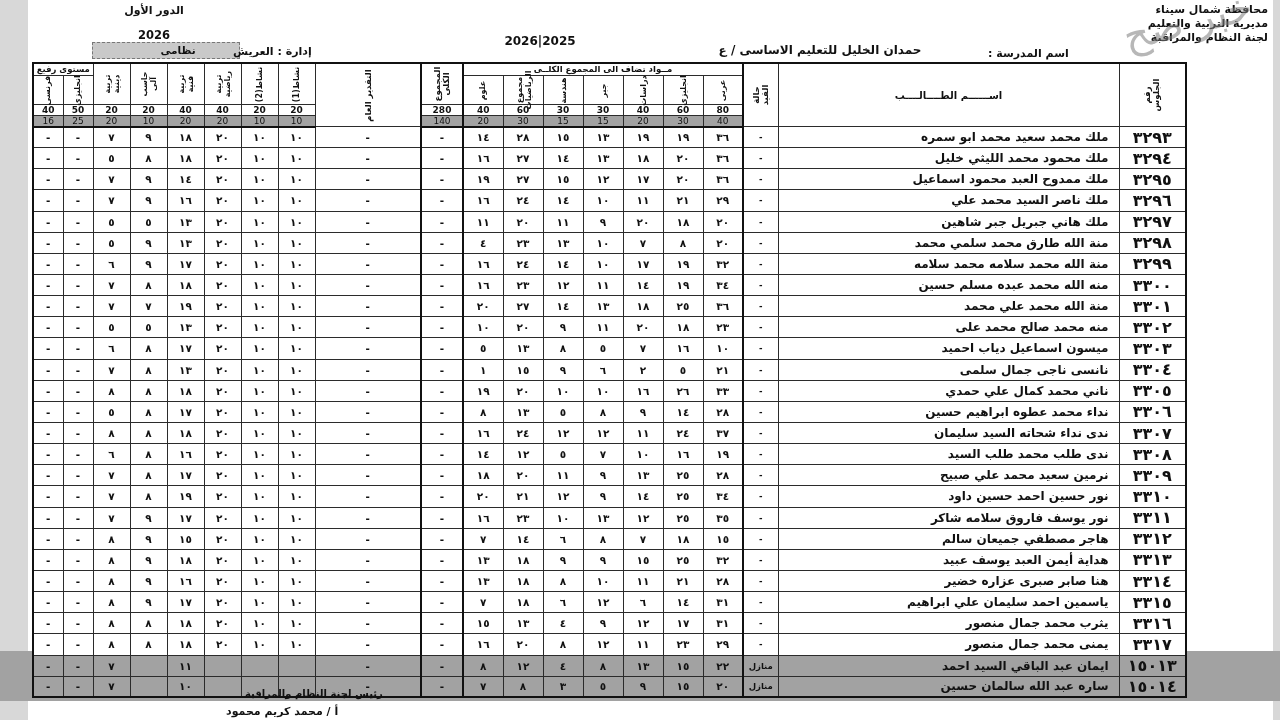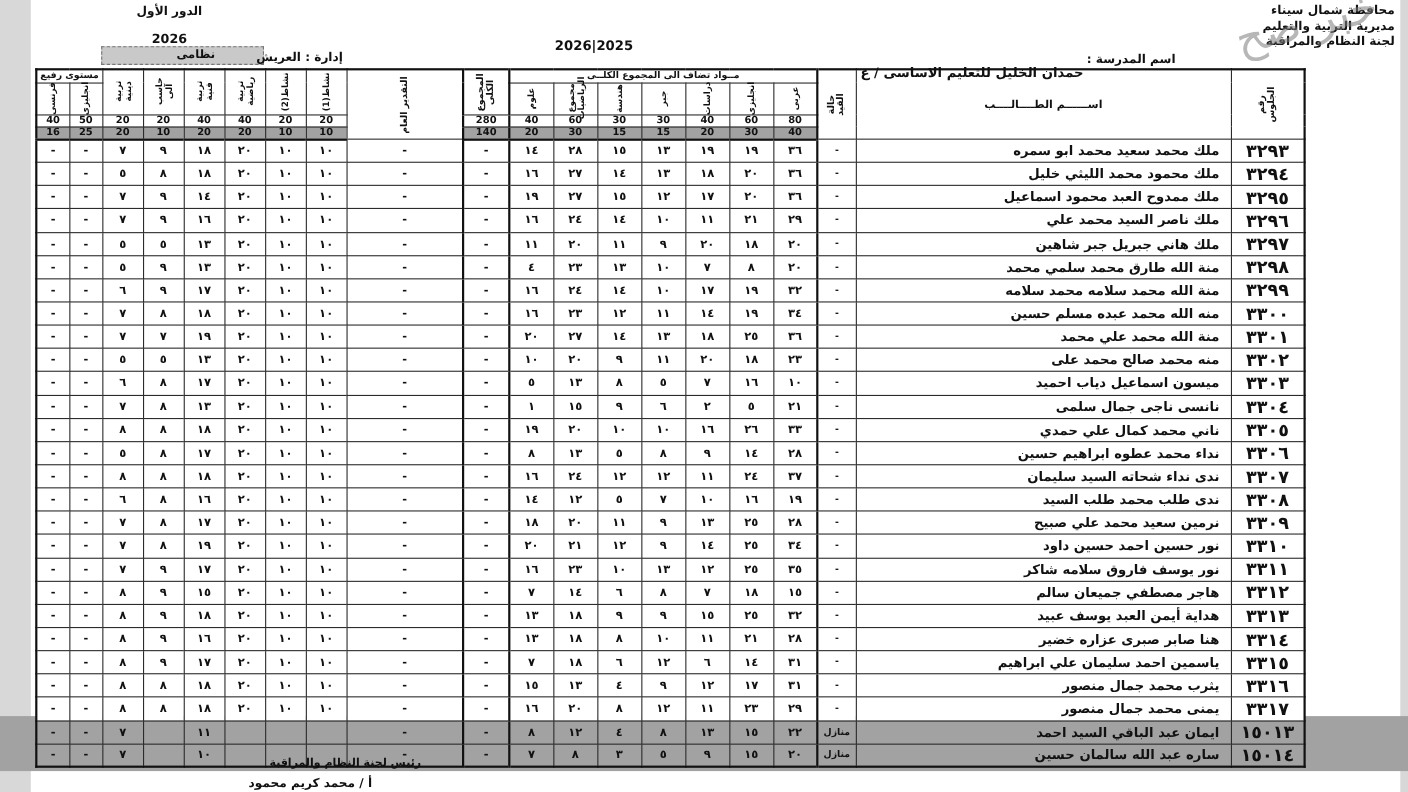--- a/index.html
+++ b/index.html
@@ -14,35 +14,35 @@
   .watermark{position:absolute;left:1122px;top:-2px;transform:rotate(-14deg);
        font-size:40px;color:#7d7d7d;opacity:.55;white-space:nowrap;z-index:4;}
   .title{position:absolute;left:330px;top:2px;width:420px;text-align:center;font-weight:bold;font-size:13px;z-index:3;}
   .subtitle{position:absolute;left:270px;top:20px;width:540px;text-align:center;font-weight:bold;font-size:12px;z-index:3;}
   .yearline{position:absolute;left:270px;top:34px;width:540px;text-align:center;font-weight:bold;font-size:12px;z-index:3;}
   .round{position:absolute;left:88px;top:4px;width:132px;text-align:center;font-weight:bold;font-size:11px;z-index:3;}
   .round-year{position:absolute;left:88px;top:28px;width:132px;text-align:center;font-weight:bold;font-size:11.5px;z-index:3;}
   .badge{position:absolute;left:92px;top:42px;width:122px;height:15px;background:#c9c9c9;
        border:1px dashed #777;text-align:center;font-size:10.5px;font-weight:bold;line-height:15px;z-index:3;padding-left:24px;}
   .admin{position:absolute;left:233px;top:45px;font-size:11px;font-weight:bold;z-index:3;}
-  .school-name{position:absolute;left:655px;top:59px;width:330px;text-align:right;font-weight:bold;font-size:12px;z-index:3;}
+  .school-name{position:absolute;left:655px;top:43px;width:330px;text-align:center;font-weight:bold;font-size:12px;z-index:3;}
   .school-label{position:absolute;left:988px;top:47px;font-size:11px;font-weight:bold;z-index:3;}
 
   .band{position:absolute;left:0;top:651px;width:1280px;height:50px;background:#a2a2a2;z-index:1;}
   .footer-title{position:absolute;left:245px;top:688px;font-size:10px;font-weight:bold;z-index:3;text-align:right;}
   .footer-name{position:absolute;left:226px;top:705px;font-size:11px;font-weight:bold;z-index:3;}
 
   .sheet{position:absolute;left:32px;top:62px;z-index:2;}
   table{border-collapse:collapse;table-layout:fixed;width:1153px;height:635px;border:2px solid #111;}
   th,td{border:1px solid #2b2b2b;padding:0;text-align:center;vertical-align:middle;}
   thead th{font-size:8.5px;font-weight:bold;background:#fff;}
   tr.h-groups{height:12px;} tr.h-labels{height:29px;}
   tr.h-full{height:11px;} tr.h-half{height:11px;}
   tr.h-full td{font-size:9px;font-weight:bold;background:#fff;}
-  tr.h-half td{font-size:9px;font-weight:bold;background:#a2a2a2;border-bottom:2px solid #111;}
+  tr.h-half td{font-size:9px;font-weight:normal;background:#a2a2a2;border-bottom:2px solid #111;}
   tbody tr{height:21.15px;}
   tbody td{background:#fff;font-size:10.5px;font-weight:bold;}
   tbody tr.hl td{background:transparent;}
   .v{display:inline-block;transform:rotate(-90deg);font-size:8px;line-height:9px;font-weight:bold;max-width:46px;}
   th.big .v{font-size:8.5px;}
   th.col-assess .v{max-width:none;}
   .name-h{letter-spacing:1px;font-size:10px;font-weight:bold;}
   tbody td.c0{letter-spacing:2.5px;font-size:16px;}
   tbody td.c1{text-align:right;padding-right:10px;font-size:12px;}
   tbody td.c2{font-size:8.5px;border-left:2px solid #111;}

